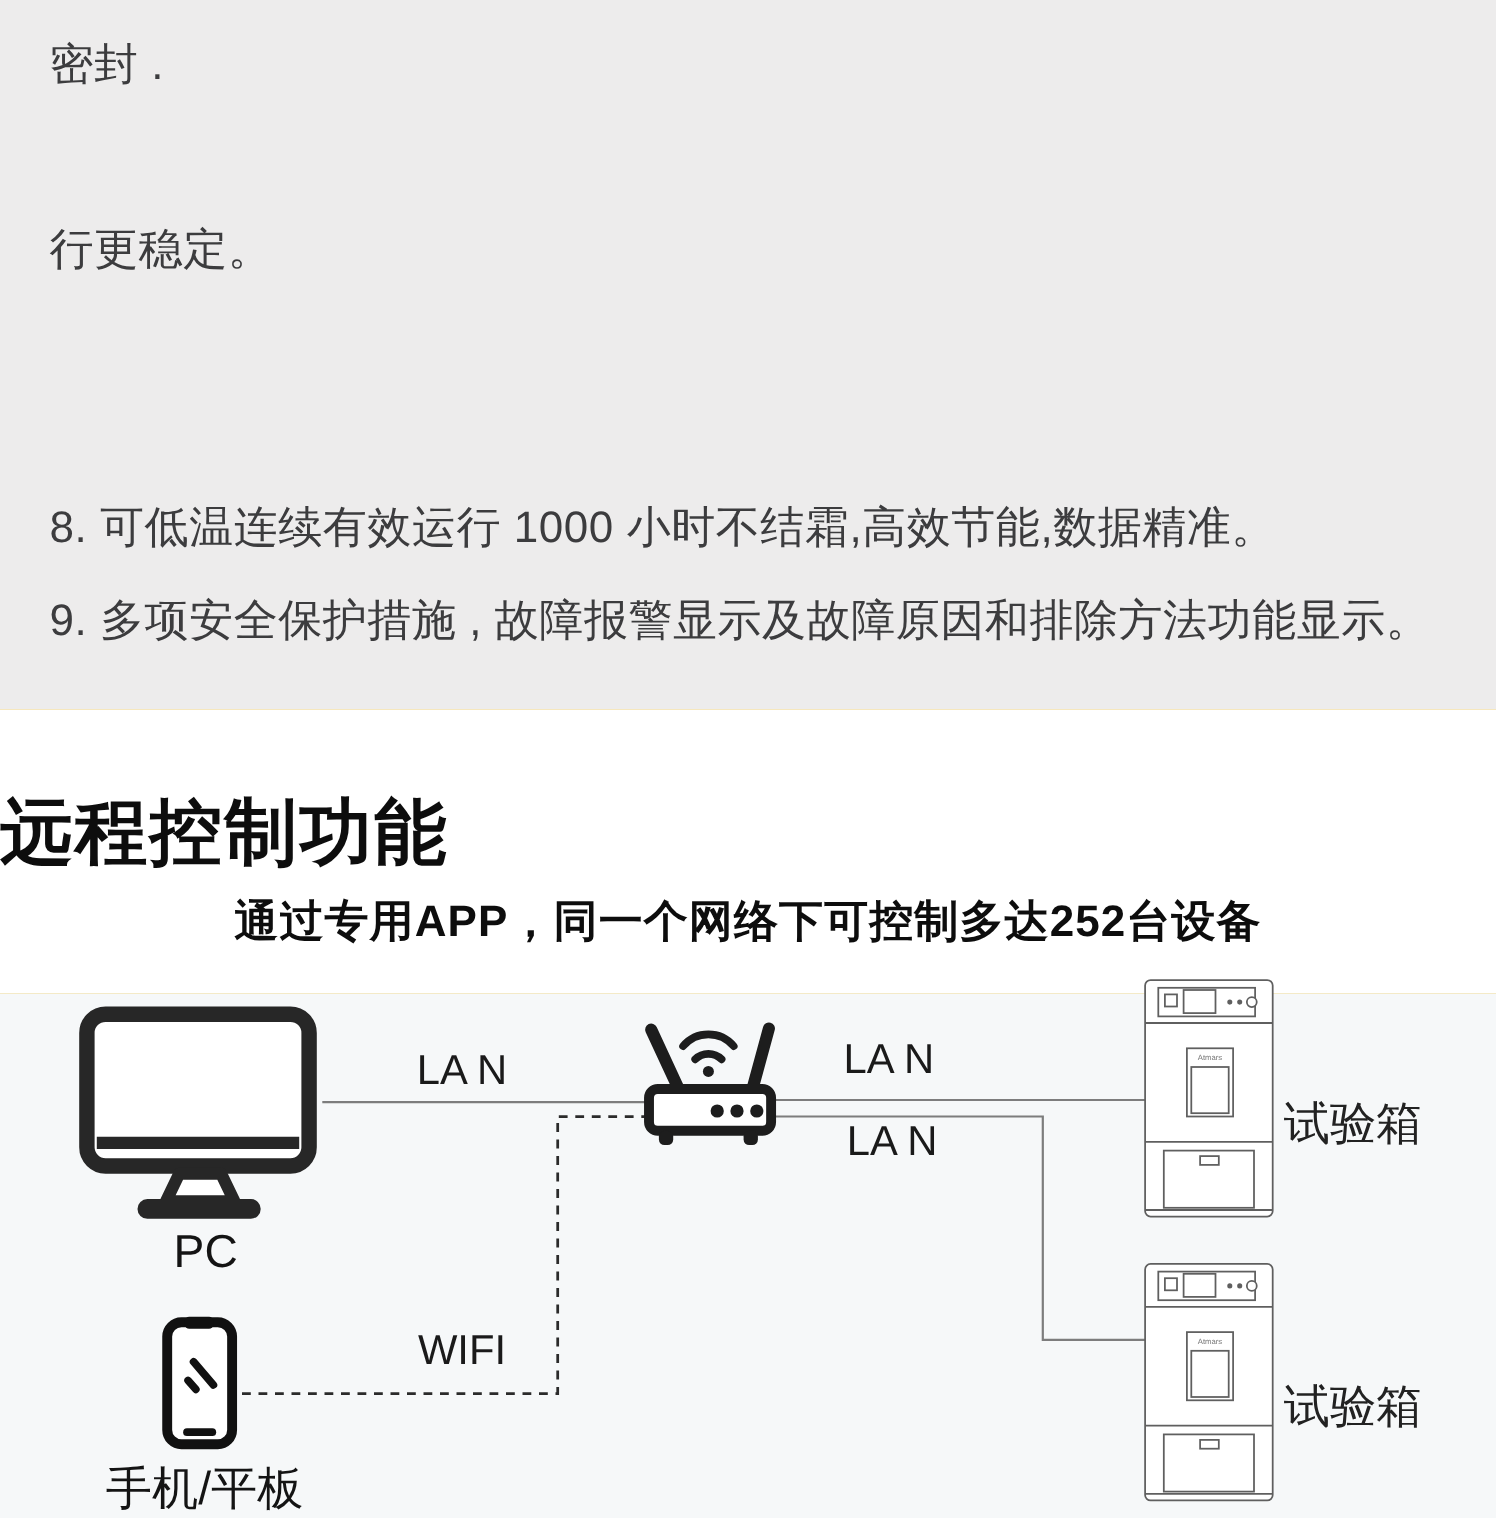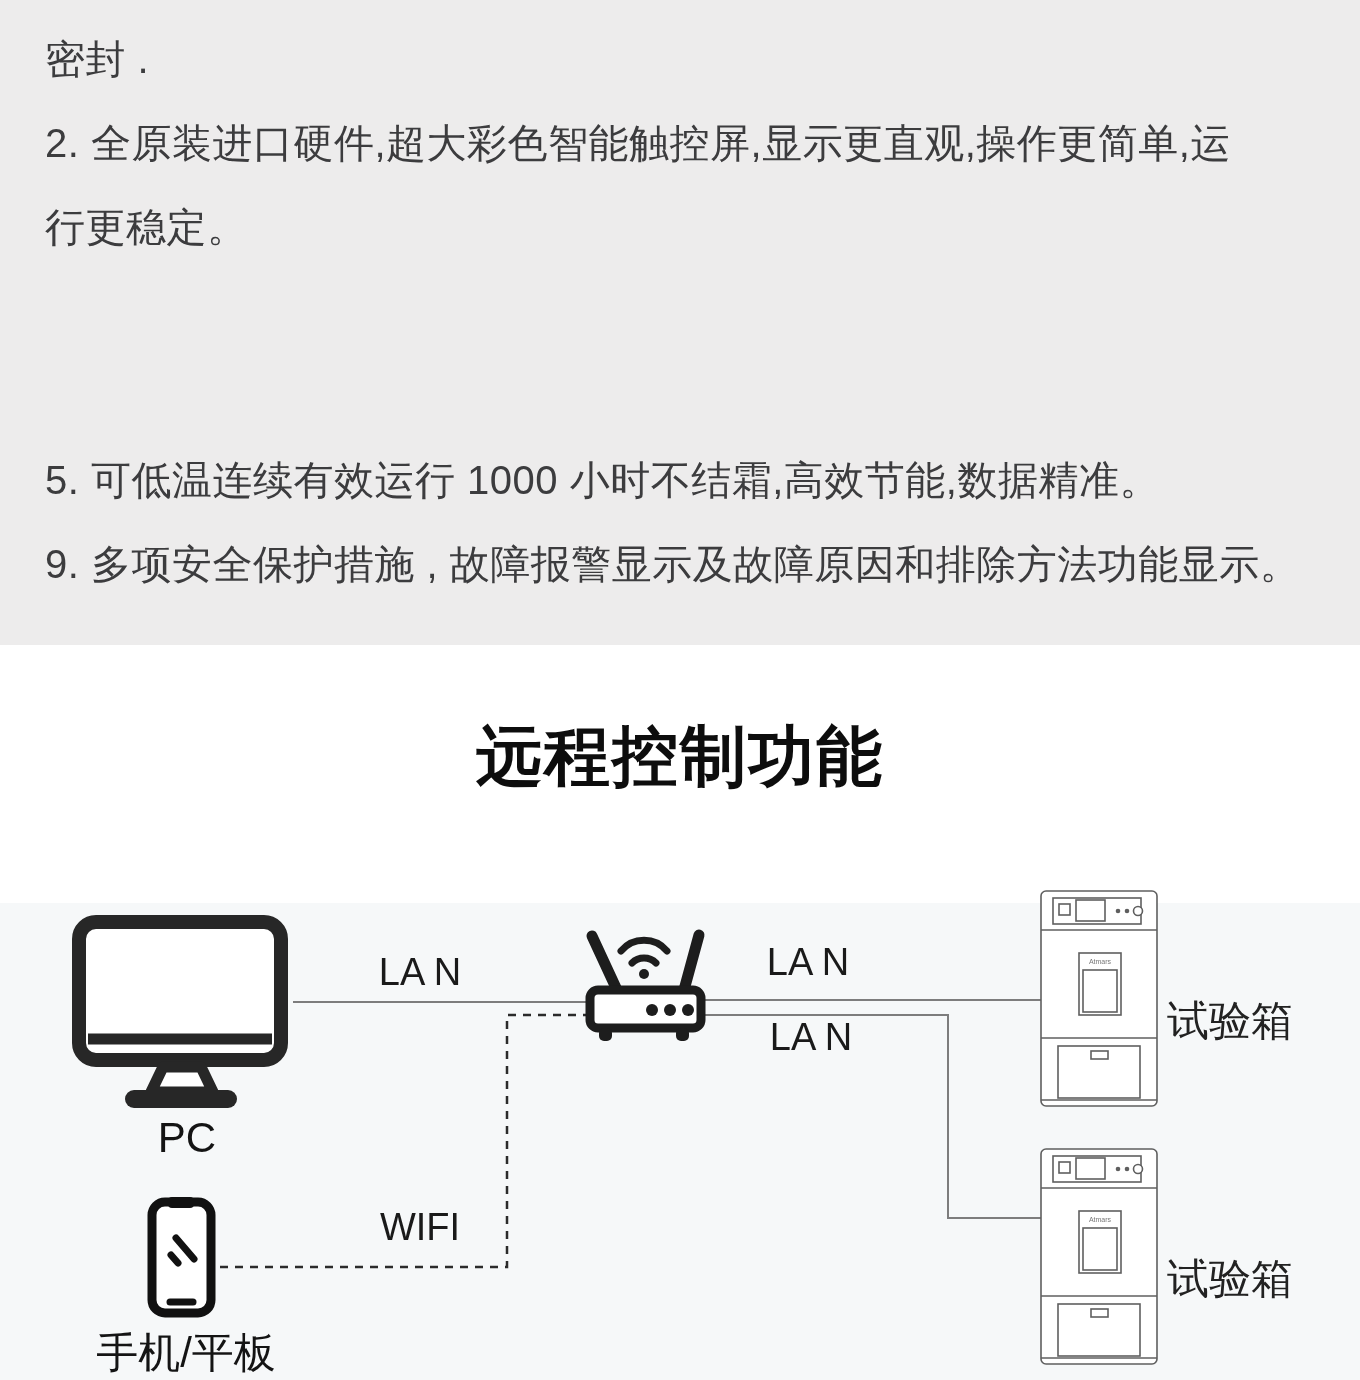--- a/index.html
+++ b/index.html
@@ -9,21 +9,21 @@
   
   .band-top{position:absolute;left:0;top:0;width:1360px;height:645px;background:#EDECEC;}
   .band-mid{position:absolute;left:0;top:645px;width:1360px;height:258px;background:#FFFFFF;}
   .band-diagram{position:absolute;left:0;top:903px;width:1360px;height:477px;background:#F6F8F9;}
 
   
   .fline{position:absolute;left:45px;white-space:nowrap;font-size:40px;line-height:42px;
          color:#3C3C3E;letter-spacing:0.5px;}
 
   
-  .rtitle{position:absolute;left:0;top:712px;width:1360px;text-align:center;
+  .rtitle{position:absolute;left:0;top:712px;width:1360px;text-align:left;
           font-size:66px;font-weight:900;color:#0d0d0d;letter-spacing:2px;}
   .rsub{position:absolute;left:0;top:810px;width:1360px;text-align:center;
         font-size:40px;font-weight:700;color:#0d0d0d;letter-spacing:1px;}
 
   .diagram-svg{position:absolute;left:0;top:880px;width:1360px;height:500px;}
 
   svg text{font-family:"Liberation Sans","DejaVu Sans",sans-serif;}
   .lanlab{font-size:38px;fill:#1a1a1a;}
   .iconlab{font-size:42px;fill:#141414;}
   .chamlab{font-size:42px;fill:#222222;}
@@ -32,26 +32,26 @@
 </head>
 <body>
 
 <div id="page">
 
   <div class="band-top"></div>
   <div class="band-mid"></div>
   <div class="band-diagram"></div>
 
   <div class="fline" style="top:38px">密封 .</div>
-  <div class="fline" style="top:122px">2. 全原装进口硬件,超大彩色智能触控屏,显示更直观,操作更简单,运</div>
   <div class="fline" style="top:206px">行更稳定。</div>
-  <div class="fline" style="top:459px">5. 可低温连续有效运行 1000 小时不结霜,高效节能,数据精准。</div>
+  <div class="fline" style="top:459px">8. 可低温连续有效运行 1000 小时不结霜,高效节能,数据精准。</div>
   <div class="fline" style="top:543px">9. 多项安全保护措施 , 故障报警显示及故障原因和排除方法功能显示。</div>
 
   <div class="rtitle">远程控制功能</div>
+  <div class="rsub">通过专用APP，同一个网络下可控制多达252台设备</div>
 
   <svg class="diagram-svg" viewBox="0 0 1360 500">
 
     <g>
       <line x1="293" y1="122" x2="588" y2="122" stroke="#7d7d7d" stroke-width="2"></line>
     </g>
     <g>
       <line x1="703" y1="120" x2="1041" y2="120" stroke="#7d7d7d" stroke-width="2"></line>
     </g>
     <g>

